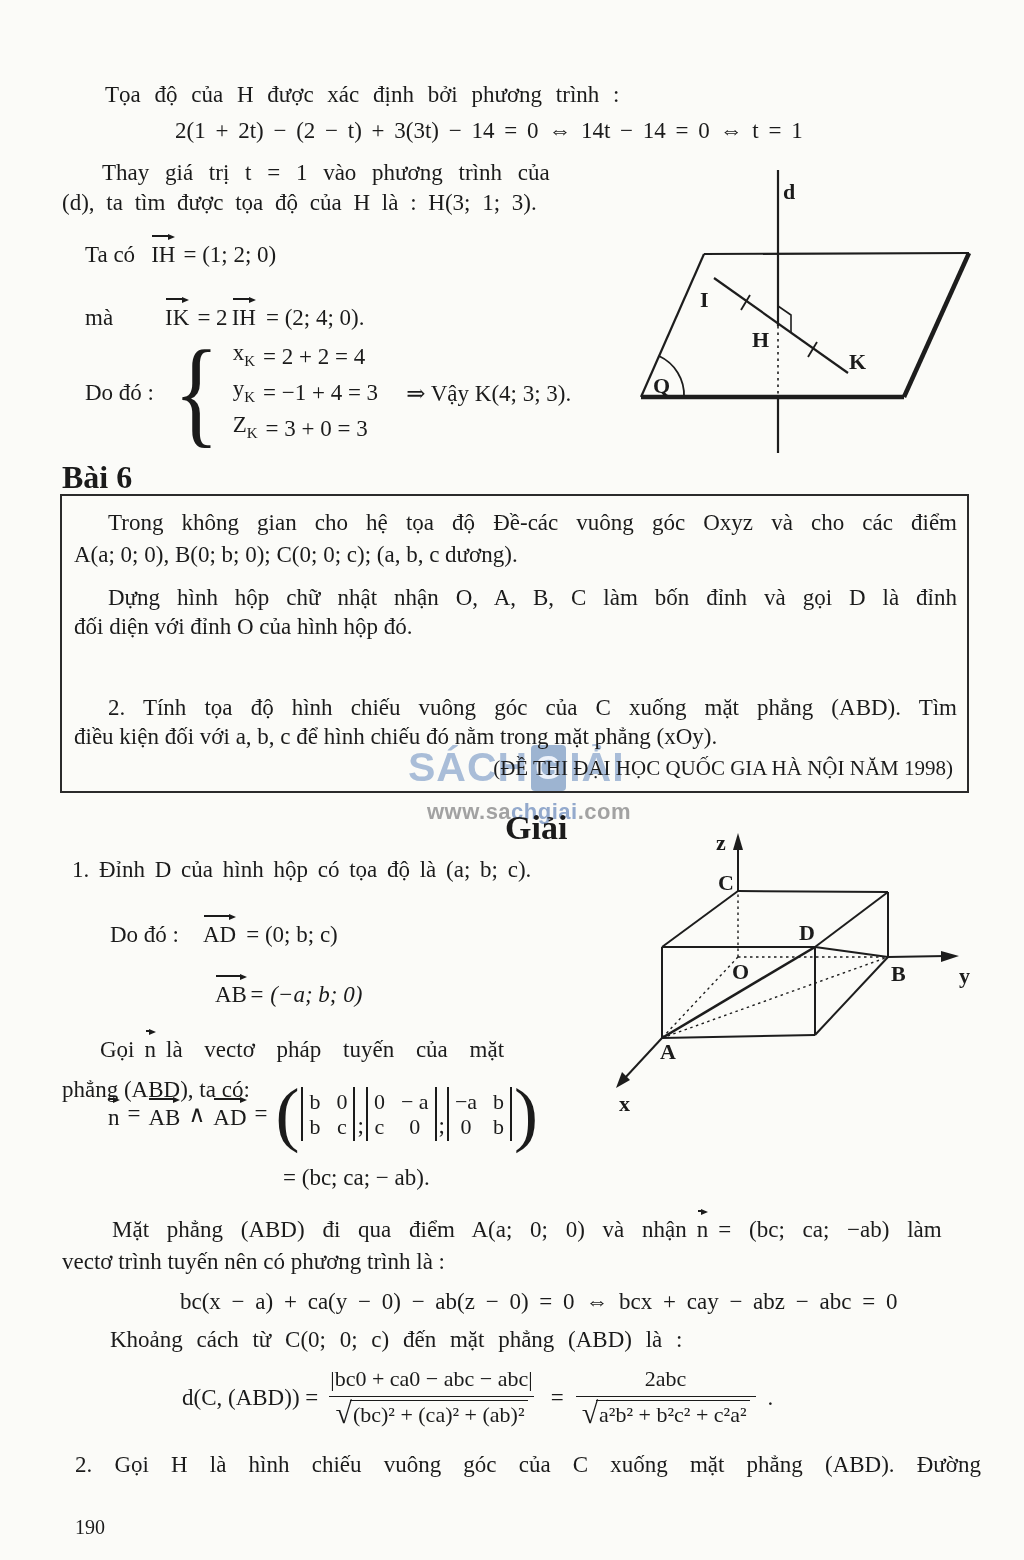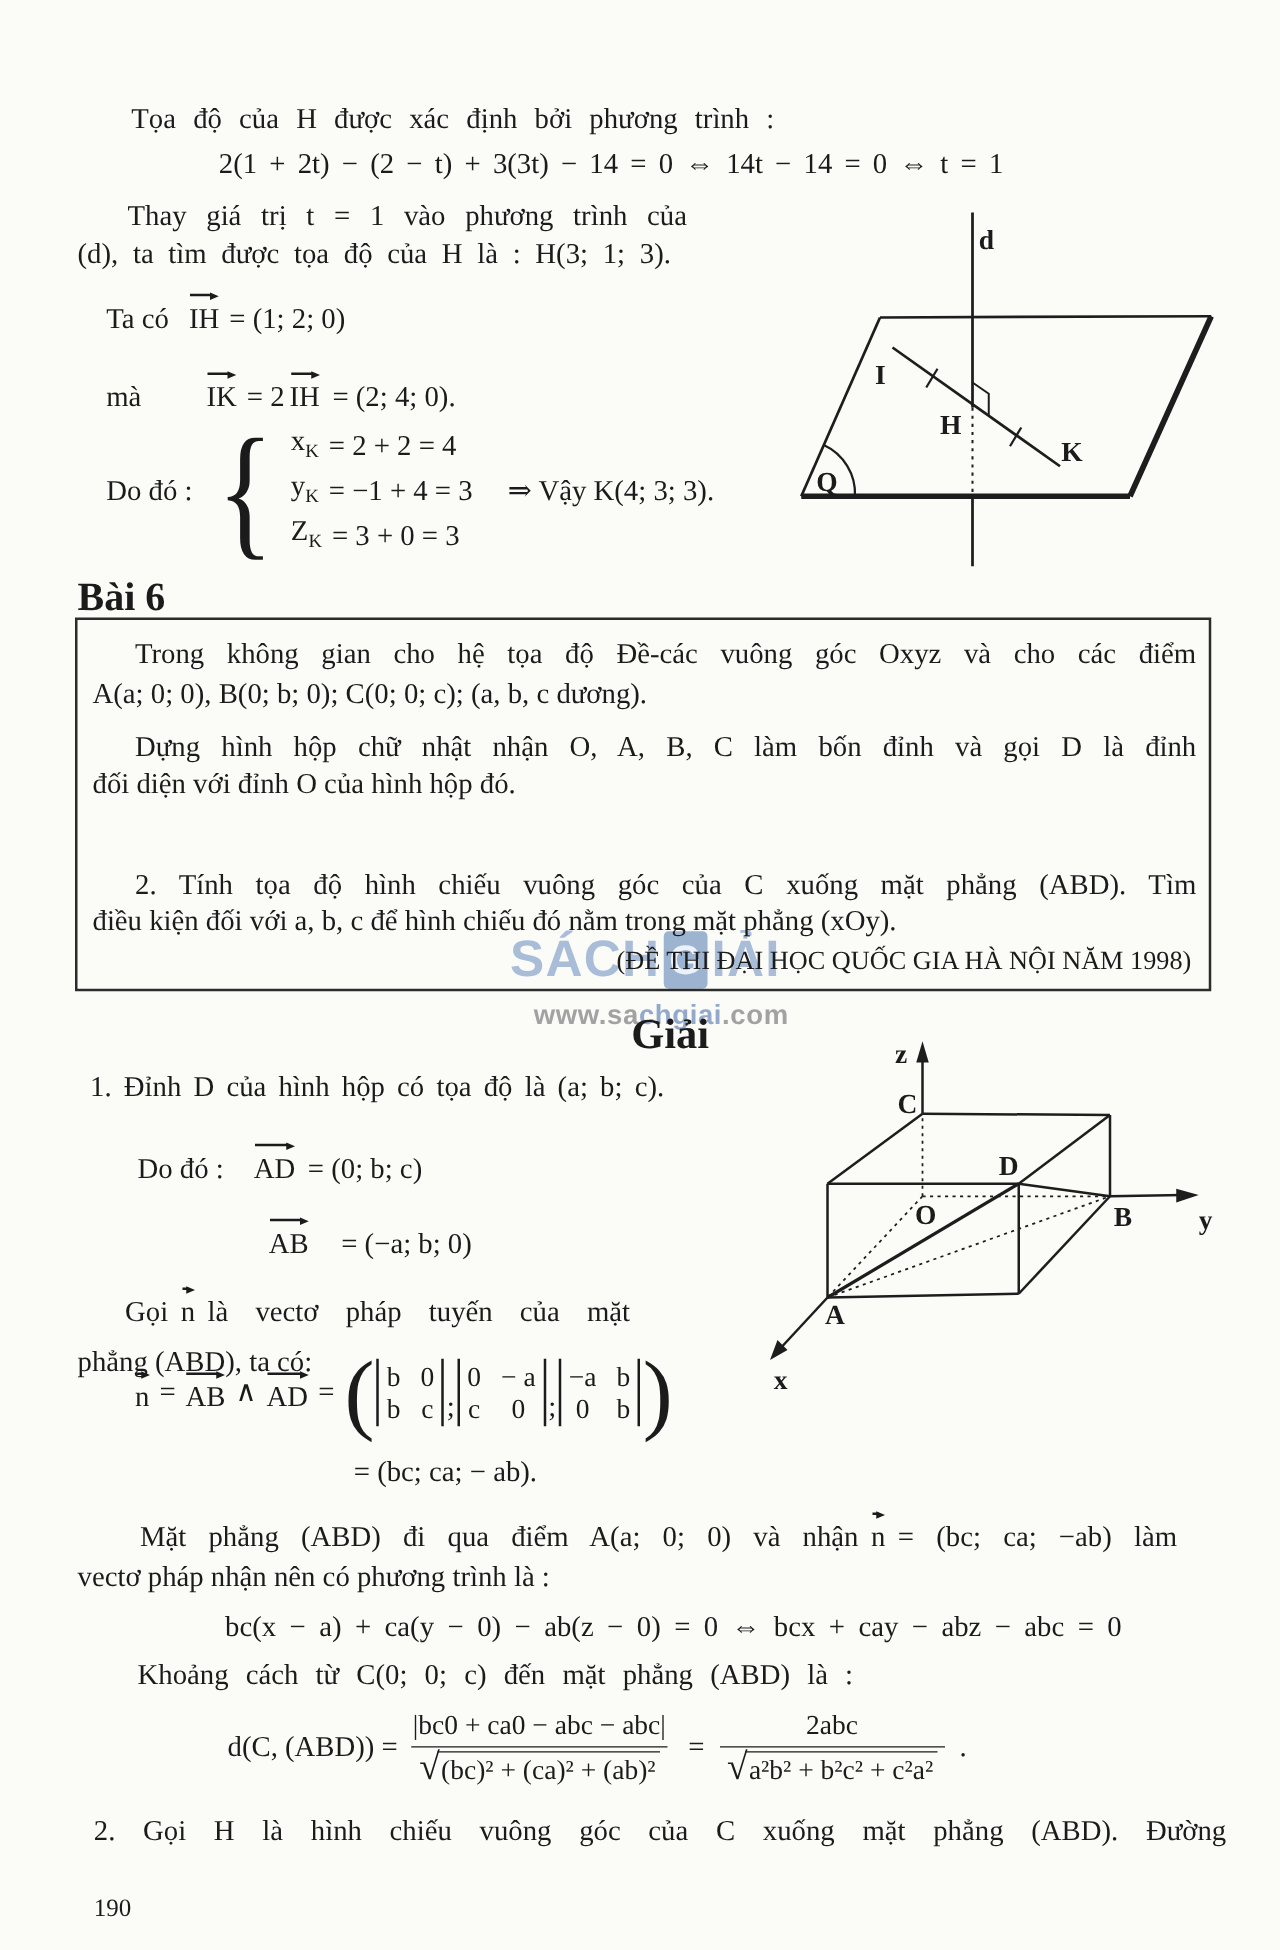--- a/index.html
+++ b/index.html
@@ -148,21 +148,21 @@
   <div class="t b" style="left:505px; top:813px; font-size:34px;">Giải</div>
   <div class="t" style="left:72px; top:855px; word-spacing:4px;">1. Đỉnh D của hình hộp có tọa độ là (a; b; c).</div>
 
   <div class="vrow" style="left:110px; top:912px;">
     <span style="margin-right:24px;">Do đó :</span>
     <span class="vec"><span class="arr"></span><span class="vtxt">AD</span></span>
     <span style="margin-left:10px;">= (0; b; c)</span>
   </div>
   <div class="vrow" style="left:215px; top:972px;">
     <span class="vec"><span class="arr"></span><span class="vtxt">AB</span></span>
-    <span style="margin-left:26px;">= (−a; b; 0)</span>
+    <span style="margin-left:2px;font-style:italic;">= (−a; b; 0)</span>
   </div>
 
   <div class="vrow" style="left:100px; top:1027px; word-spacing:16px;">
     <span>Gọi</span>
     <span class="vec" style="margin:0 10px;"><span class="arr"></span><span class="vtxt">n</span></span>
     <span>là vectơ pháp tuyến của mặt</span>
   </div>
   <div class="t" style="left:62px; top:1075px;">phẳng (ABD), ta có:</div>
 
   <div class="crossrow" style="left:108px; top:1082px;">
@@ -227,21 +227,21 @@
     <text class="dlabel" x="369" y="163">y</text>
     <text class="dlabel" x="70" y="239">A</text>
     <text class="dlabel" x="29" y="291">x</text>
   </svg>
 
   <div class="vrow" style="left:62px; top:1207px; padding-left:50px; word-spacing:12px;">
     <span>Mặt phẳng (ABD) đi qua điểm A(a; 0; 0) và nhận</span>
     <span class="vec" style="margin:0 10px;"><span class="arr"></span><span class="vtxt">n</span></span>
     <span>= (bc; ca; −ab) làm</span>
   </div>
-  <div class="t" style="left:62px; top:1247px;">vectơ pháp nhận nên có phương trình là :</div>
+  <div class="t" style="left:62px; top:1247px;">vectơ trình tuyến nên có phương trình là :</div>
   <div class="t" style="left:180px; top:1287px; word-spacing:5px;">bc(x − a) + ca(y − 0) − ab(z − 0) = 0 ⇔ bcx + cay − abz − abc = 0</div>
   <div class="t" style="left:110px; top:1325px; word-spacing:8px;">Khoảng cách từ C(0; 0; c) đến mặt phẳng (ABD) là :</div>
 
   <div class="distrow" style="left:182px; top:1356px;">
     <span>d(C, (ABD)) =</span>
     <span class="frac">
       <span class="num">|bc0 + ca0 − abc − abc|</span>
       <span class="den"><span class="sqrt"><span class="rad">√</span><span class="rcd">(bc)² + (ca)² + (ab)²</span></span></span>
     </span>
     <span style="margin:0 6px;">=</span>

